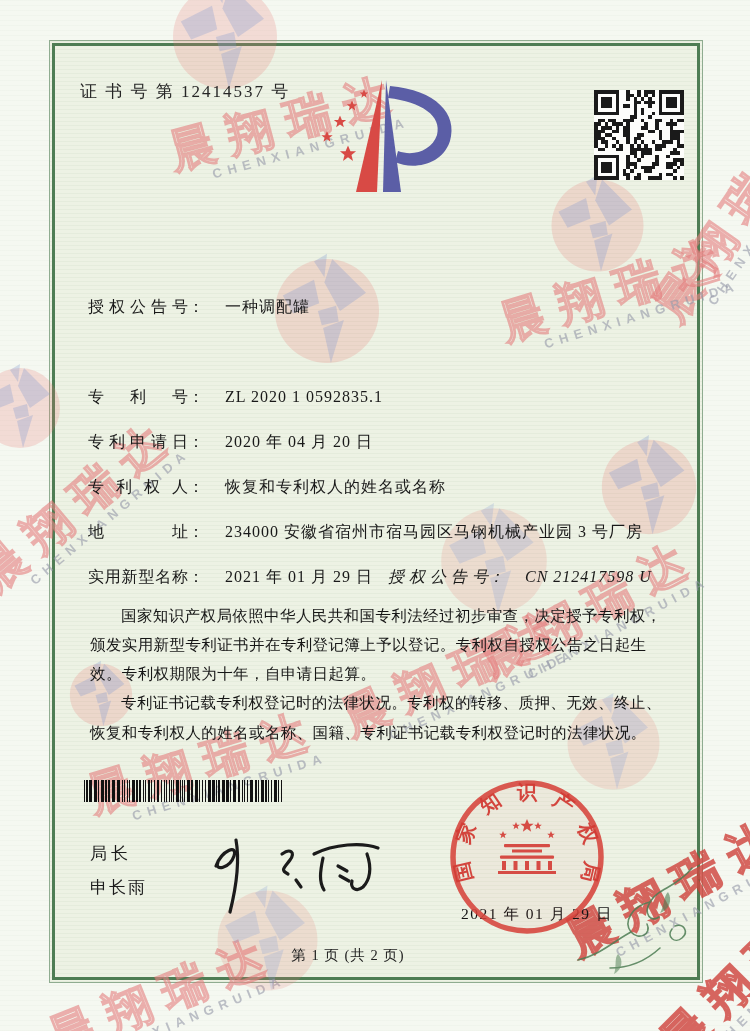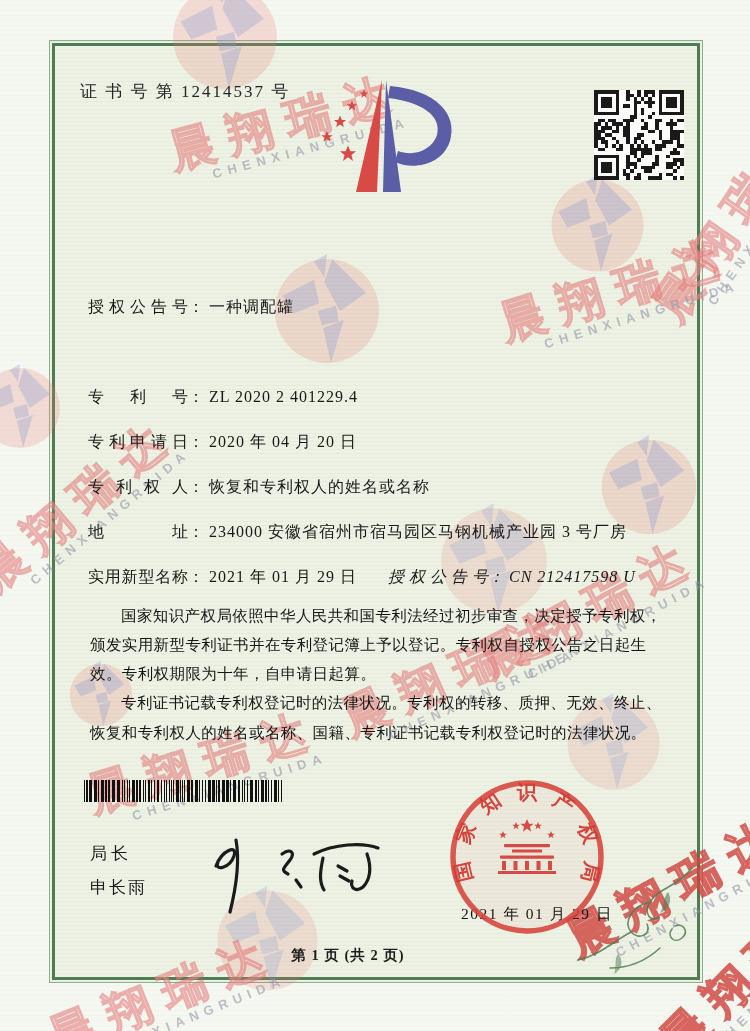--- a/index.html
+++ b/index.html
@@ -32,32 +32,32 @@
   }
   .dia{position:absolute;}
   .content{position:absolute;inset:0;z-index:3;color:#1d1d1d;}
   .certno{position:absolute;left:80px;top:80px;font-size:17px;letter-spacing:2px;color:#262626;}
   .logo{position:absolute;left:300px;top:66px;}
   .qr{position:absolute;left:594px;top:90px;width:90px;height:90px;}
   .title{position:absolute;left:49px;top:203px;width:654px;text-align:center;
     font-size:38px;font-weight:bold;letter-spacing:10px;color:#141414;}
   .frow{position:absolute;left:88px;width:585px;font-size:16px;color:#191919;}
   .flabel{display:inline-block;width:100px;text-align:justify;text-align-last:justify;}
-  .fvalue{margin-left:5px;letter-spacing:1px;}
+  .fvalue{margin-left:21px;letter-spacing:1px;}
   .col2{position:absolute;left:300px;top:0;font-style:italic;}
   .bodytext{position:absolute;left:90px;top:601px;width:574px;font-size:15.5px;
     line-height:1.88;letter-spacing:.4px;color:#161616;}
   .bodytext p{margin:0;text-indent:2em;}
   .barcode{position:absolute;left:84px;top:780px;width:202px;height:22px;}
   .signer-title{position:absolute;left:90px;top:842px;font-size:17px;letter-spacing:4px;}
   .signer-name{position:absolute;left:90px;top:876px;font-size:17px;letter-spacing:2px;text-align:center;}
   .signature{position:absolute;left:170px;top:810px;}
   .seal{position:absolute;left:447px;top:777px;width:160px;height:160px;z-index:5;}
   .seal-date{position:absolute;left:461px;top:904px;font-size:15.5px;letter-spacing:1.5px;z-index:4;color:#131313;}
-  .pagenum{position:absolute;left:20px;top:946px;width:656px;text-align:center;font-size:14.5px;letter-spacing:1px;font-weight:bold;}
+  .pagenum{position:absolute;left:20px;top:946px;width:656px;text-align:center;font-size:14.5px;letter-spacing:1px;}
   .backnote{position:absolute;left:0;top:997px;width:734px;text-align:center;font-size:14.5px;letter-spacing:2px;z-index:3;}
   .ornament{position:absolute;left:572px;top:866px;z-index:2;}
 </style>
 </head>
 <body>
 
 <svg width="0" height="0" style="position:absolute" aria-hidden="true">
   <defs>
     <symbol id="star" viewBox="-10 -10 20 20">
       <polygon points="0,-10 2.9,-3.1 9.5,-3.1 4.1,1.2 5.9,8.1 0,3.8 -5.9,8.1 -4.1,1.2 -9.5,-3.1 -2.9,-3.1"></polygon>
@@ -386,21 +386,21 @@
       <rect x="18" y="24" width="1" height="1" fill="#1a1a1a"></rect>
       <rect x="22" y="24" width="1" height="1" fill="#1a1a1a"></rect>
       <rect x="24" y="24" width="1" height="1" fill="#1a1a1a"></rect>
     </svg>
 
 
   <div class="frow" style="top:297px">
     <span class="flabel">授权公告号</span><span class="fcolon">：</span><span class="fvalue">一种调配罐</span>
   </div>
   <div class="frow" style="top:387px">
-    <span class="flabel">专利号</span><span class="fcolon">：</span><span class="fvalue">ZL 2020 2 401229.4</span>
+    <span class="flabel">专利号</span><span class="fcolon">：</span><span class="fvalue">ZL 2020 1 0592835.1</span>
   </div>
   <div class="frow" style="top:432px">
     <span class="flabel">专利申请日</span><span class="fcolon">：</span><span class="fvalue">2020 年 04 月 20 日</span>
   </div>
   <div class="frow" style="top:477px">
     <span class="flabel">专利权人</span><span class="fcolon">：</span><span class="fvalue">恢复和专利权人的姓名或名称</span>
   </div>
   <div class="frow" style="top:522px">
     <span class="flabel">地址</span><span class="fcolon">：</span><span class="fvalue">234000 安徽省宿州市宿马园区马钢机械产业园 3 号厂房</span>
   </div>

